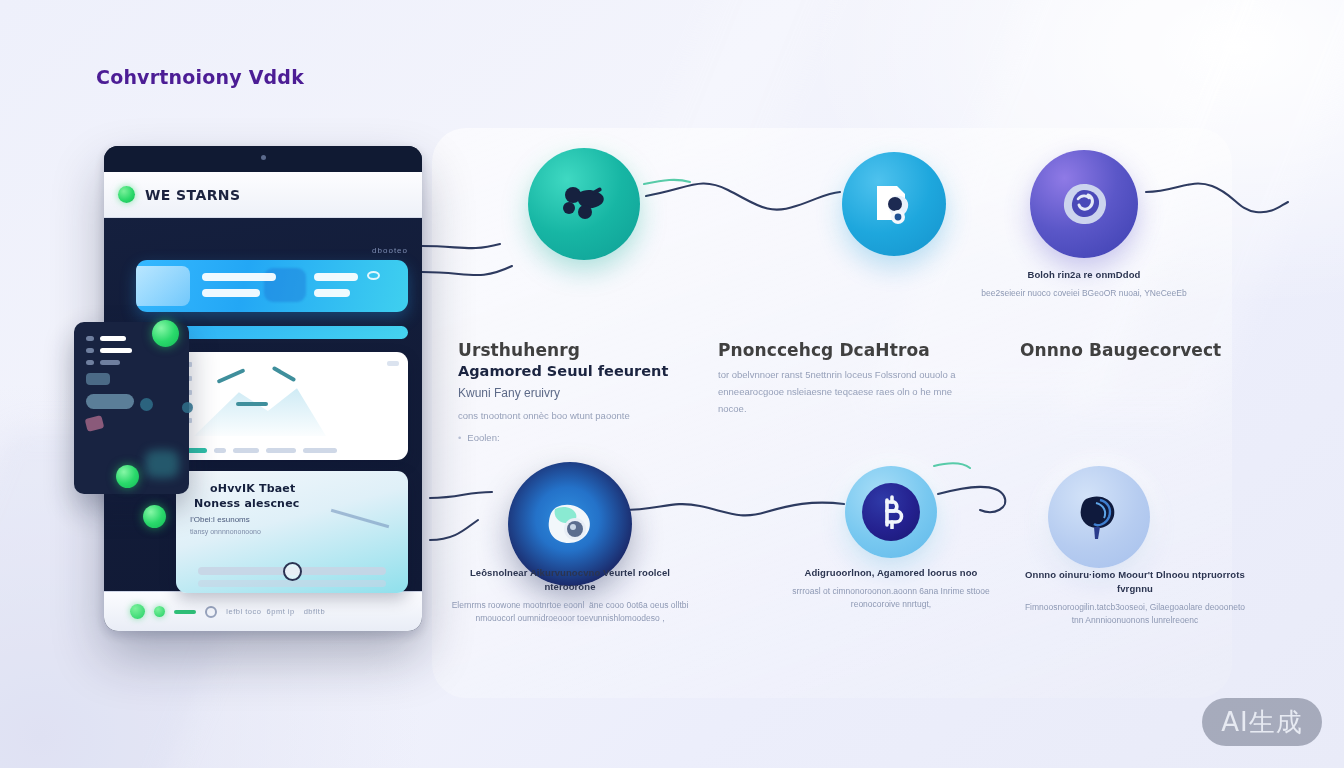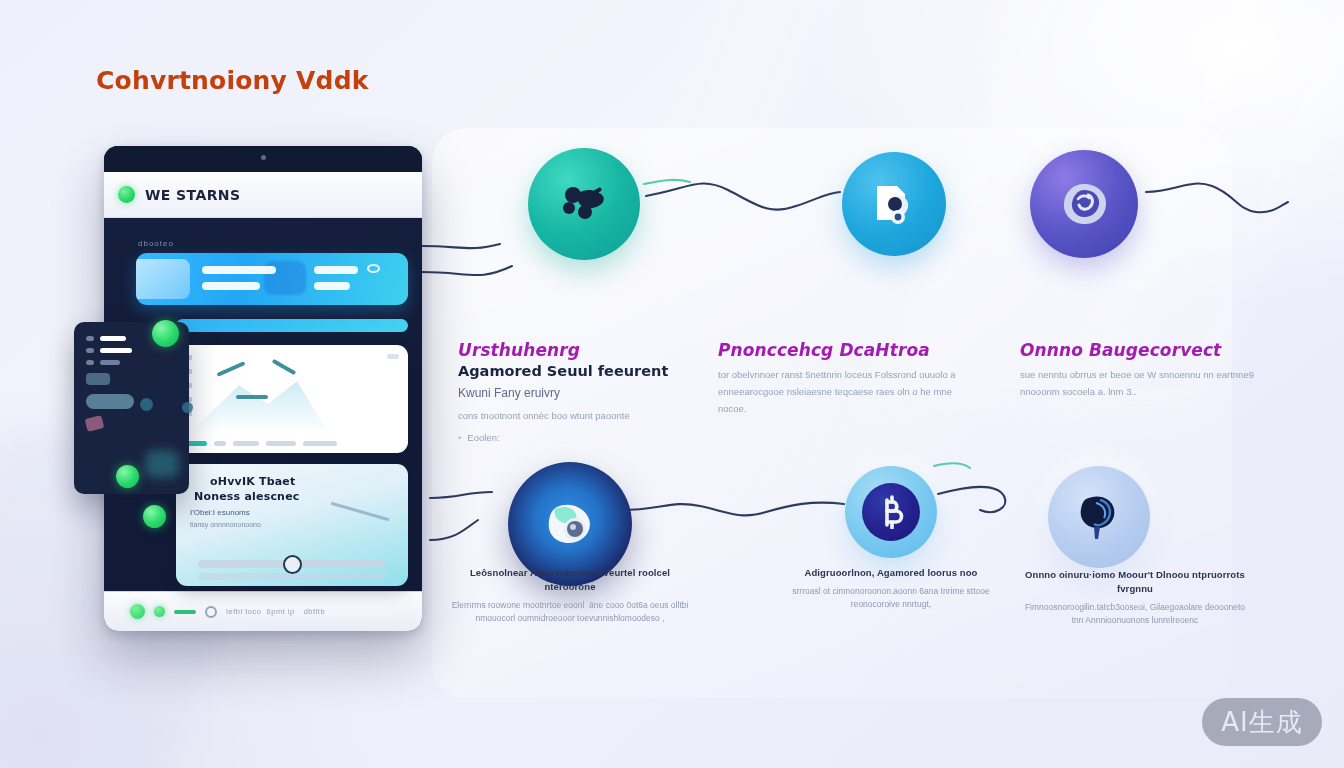--- a/index.html
+++ b/index.html
@@ -20,22 +20,22 @@
     transform:skewX(-22deg); filter:blur(14px);
   }
   .bg-sheen i.s1 { left:980px; top:-160px; width:240px; height:560px; opacity:.55; }
   .bg-sheen i.s2 { left:1180px; top:-200px; width:150px; height:620px; opacity:.38; }
   .bg-sheen i.s3 { left:-80px; top:430px; width:300px; height:430px; background:rgba(214,217,240,.5); opacity:.5; }
   .bg-sheen i.s4 { left:700px; top:-120px; width:120px; height:300px; opacity:.30; }
 
   
   .page-title {
     position:absolute; left:96px; top:66px;
-    font-size:25px; font-weight:700; letter-spacing:.2px;
-    color:#c2410c;
+    font-size:19px; font-weight:700; letter-spacing:.2px;
+    color:#4c1d95;
     font-family:"DejaVu Sans", sans-serif;
   }
 
   
   .content-panel {
     position:absolute; left:432px; top:128px; width:800px; height:570px;
     background:linear-gradient(160deg, rgba(255,255,255,.62) 0%, rgba(255,255,255,.34) 55%, rgba(255,255,255,.10) 100%);
     border-radius:34px;
     filter:blur(.3px);
   }
@@ -65,21 +65,21 @@
     flex:none;
   }
   .app-header .ttl {
     font-size:14px; font-weight:700; color:#1c2340; letter-spacing:.4px;
     font-family:"DejaVu Sans", sans-serif;
   }
   .app-body {
     height:calc(100% - 26px - 46px - 40px);
     background:linear-gradient(170deg,#16214080 0%,#131d3a 28%,#111a36 100%);
     background-color:#131e3c;
-    position:relative; padding:17px 14px 0 32px;
+    position:relative; padding:24px 14px 0 32px;text-align:right;
   }
   .b-label { font-size:8px; color:#8fa0c6; letter-spacing:1px; margin:4px 0 5px 2px; opacity:.85; }
 
   .hero-card {
     height:52px; border-radius:11px; position:relative; overflow:hidden;
     background:linear-gradient(104deg,#35b8ff 0%,#23a7f5 40%,#3fd0ef 100%);
     box-shadow:0 6px 16px rgba(40,160,240,.32);
   }
   .hero-card .chip {
     position:absolute; left:-20px; top:6px; width:74px; height:40px; border-radius:8px;
@@ -192,23 +192,22 @@
   .node .cap {
     position:absolute; left:50%; transform:translateX(-50%);
     text-align:center; width:230px;
   }
   .cap .t { font-size:9.5px; font-weight:700; color:#2b3450; line-height:1.45; letter-spacing:.1px; }
   .cap .d { font-size:8.5px; color:#8e99b4; line-height:1.6; margin-top:5px; }
 
   
   .col { position:absolute; width:250px; }
   .col .kicker {
-    font-size:17px; font-weight:700; color:#a21caf; letter-spacing:.1px; line-height:1.2;
+    font-size:17px; font-weight:700; color:#404040; letter-spacing:.1px; line-height:1.2;
     font-family:"DejaVu Sans", sans-serif;
-    font-style:italic;
   }
   .col .head {
     font-size:14.5px; font-weight:700; color:#1b2440; margin-top:2px; line-height:1.25;
     font-family:"DejaVu Sans", sans-serif;
   }
   .col .sub { font-size:12px; color:#5d6a88; margin-top:4px; line-height:1.4; }
   .col .body { font-size:9.5px; color:#97a1ba; margin-top:7px; line-height:1.75; }
   .col .bullet { font-size:9.5px; color:#97a1ba; margin-top:7px; display:flex; gap:6px; align-items:baseline; }
   .col .bullet em { font-style:normal; color:#b6bed2; }
 
@@ -388,41 +387,44 @@
        background:radial-gradient(circle at 32% 26%, #8f7ae6 0%, #5b57c8 48%, #3c3fb0 100%);
        box-shadow:0 10px 26px rgba(80,75,200,.32);">
     <span class="halo"></span>
     <svg width="52" height="48" viewBox="0 0 52 48">
       <path d="M26 4 C40 4, 49 14, 48 25 C47 37, 37 45, 25 44 C13 43, 5 34, 6 23 C7 12, 15 4, 26 4 Z" fill="#ccd4ee"></path>
       <path d="M26 10 C35 10, 42 16, 41 24 C40 32, 33 38, 25 37 C18 36, 13 30, 14 23 C15 16, 20 10, 26 10 Z" fill="#4a49b8"></path>
       <path d="M30 15 C35 17, 36 23, 32 27 C28 31, 22 29, 21 25" fill="none" stroke="#e4e9f7" stroke-width="3" stroke-linecap="round"></path>
       <path d="M20 19 C23 15, 29 15, 31 18" fill="none" stroke="#e4e9f7" stroke-width="2.6" stroke-linecap="round"></path>
     </svg>
   </div>
+  <div class="cap" style="top:118px;">
+    <div class="t">Boloh rin2a re onmDdod</div>
+    <div class="d">bee2seieeir nuoco coveiei BGeoOR nuoai, YNeCeeEb</div>
+  </div>
 </div>
 
 <div class="col" style="left:458px; top:340px; width:230px;">
   <div class="kicker">Ursthuhenrg</div>
   <div class="head">Agamored Seuul feeurent</div>
   <div class="sub">Kwuni  Fany eruivry</div>
   <div class="body">cons tnootnont onnèc boo wtunt  paoonte</div>
   <div class="bullet">
     <em>•</em>
     <span>Eoolen:</span>
   </div>
 </div>
 
 <div class="col" style="left:718px; top:340px; width:258px;">
   <div class="kicker">Pnonccehcg DcaHtroa</div>
   <div class="body">tor obelvnnoer ranst 5nettnrin  loceus Folssrond  ouuolo a enneearocgooe nsleiaesne teqcaese raes oln o he mne nocoe.</div>
 </div>
 
 <div class="col" style="left:1020px; top:340px; width:266px;">
   <div class="kicker">Onnno Baugecorvect</div>
-  <div class="body">sue nenntu obrrus er beoe oe W snnoennu  nn eartnne9 nnooonm  socoela a. lnm 3..</div>
 </div>
 
 <div class="node" style="left:508px; top:462px;">
   <div class="circle" style="width:124px;height:124px;
        background:radial-gradient(circle at 48% 46%, #2f8fe0 0%, #2472c9 34%, #1b2a6b 72%, #141d50 100%);
        box-shadow:0 12px 30px rgba(24,36,95,.38);">
     <span class="halo"></span>
     <svg width="62" height="54" viewBox="0 0 62 54">
       <path d="M18 10 C30 4, 46 10, 50 22 C54 34, 44 46, 30 46 C16 46, 8 36, 10 24 C11 16, 14 12, 18 10 Z" fill="#f2f7fb"></path>
       <path d="M16 12 C24 8, 34 10, 37 17 C39 23, 33 27, 26 26 C19 25, 14 19, 16 12 Z" fill="#6fe6c8" opacity=".8"></path>

